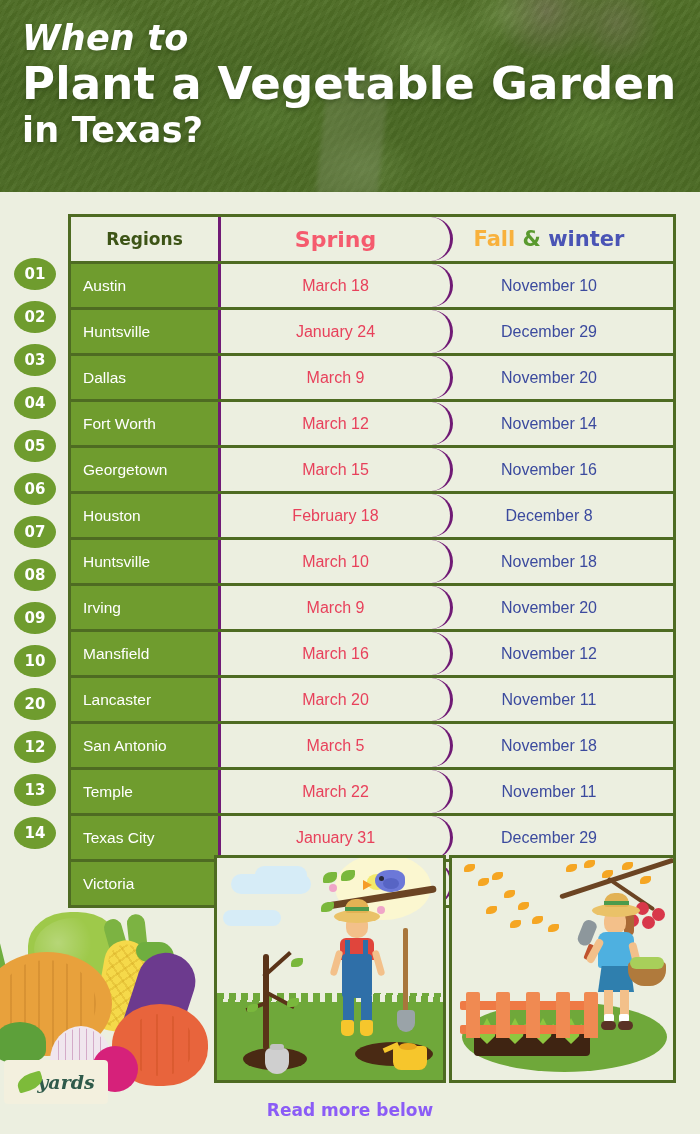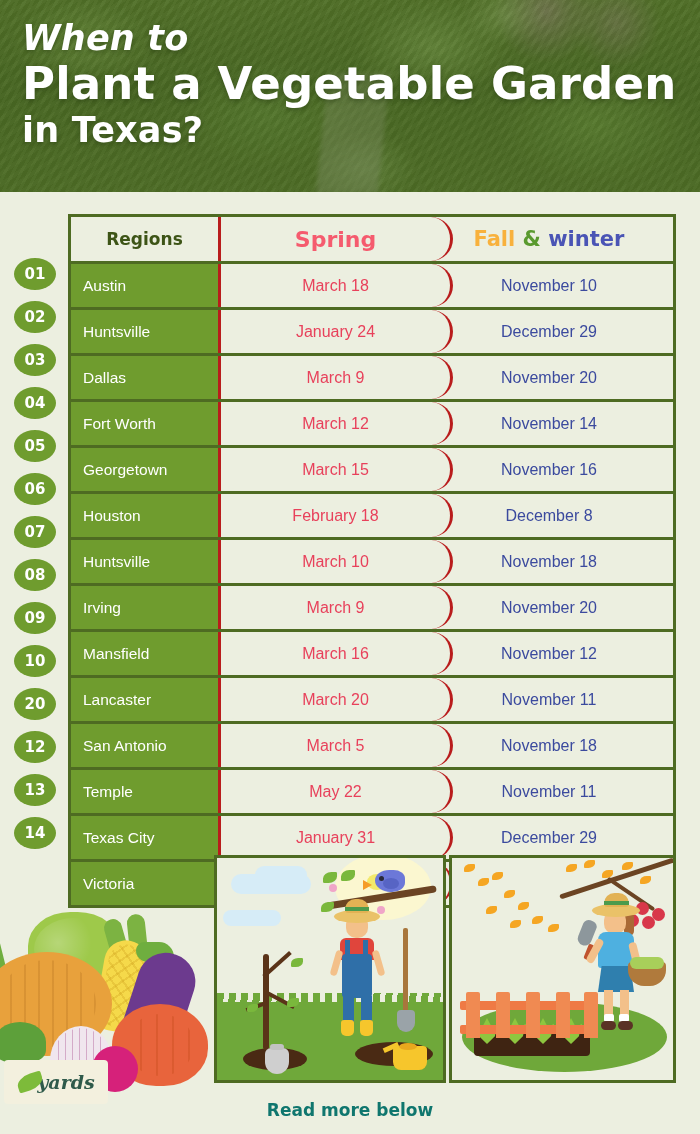--- a/index.html
+++ b/index.html
@@ -63,21 +63,21 @@
   .title .l3{ display:block; font-size:35px; line-height:42px; }
 
   
   .table{
     position:absolute; left:68px; top:214px; width:608px;
     border:3px solid #4e6b22;
     border-collapse:separate;
   }
   .row{ display:flex; }
   .cell{
-    border-right:3px solid #b91c1c;
+    border-right:3px solid #701a75;
     display:flex; align-items:center;
   }
   .cell:last-child{ border-right:none; }
   .c-region{ width:150px; }
   .c-spring{ width:232px; justify-content:center;border-radius:22px; }
   .c-fall{ width:192px; justify-content:center; }
 
   .head-row .cell{ height:44px; background:#ecefe0; }
   .head-row{ border-bottom:3px solid #4e6b22; }
   .h-regions{
@@ -249,21 +249,21 @@
     border-radius:60% 10% 60% 10%; margin-right:-6px;
     transform:rotate(-18deg);
   }
   .logo .word{
     color:#2e5a4a; font-style:italic; font-weight:700; font-size:19px;
     font-family:"DejaVu Serif", serif;
   }
 
   .read-more{
     position:absolute; left:0; right:0; top:1100px; text-align:center;
-    color:#0f766e; font-weight:700; font-size:17px;
+    color:#8b5cf6; font-weight:700; font-size:17px;
     font-family:"DejaVu Sans", sans-serif;
   }
 </style>
 </head>
 <body>
 
 <div class="header">
   <div class="photo"></div>
   <div class="path"></div>
   <div class="tint"></div>
@@ -358,21 +358,21 @@
         <div class="cell c-spring">March 20</div>
         <div class="cell c-fall">November 11</div>
       </div>
       <div class="row data-row">
         <div class="cell c-region">San Antonio</div>
         <div class="cell c-spring">March 5</div>
         <div class="cell c-fall">November 18</div>
       </div>
       <div class="row data-row">
         <div class="cell c-region">Temple</div>
-        <div class="cell c-spring">May 22</div>
+        <div class="cell c-spring">March 22</div>
         <div class="cell c-fall">November 11</div>
       </div>
       <div class="row data-row">
         <div class="cell c-region">Texas City</div>
         <div class="cell c-spring">January 31</div>
         <div class="cell c-fall">December 29</div>
       </div>
       <div class="row data-row">
         <div class="cell c-region">Victoria</div>
         <div class="cell c-spring">February 27</div>

